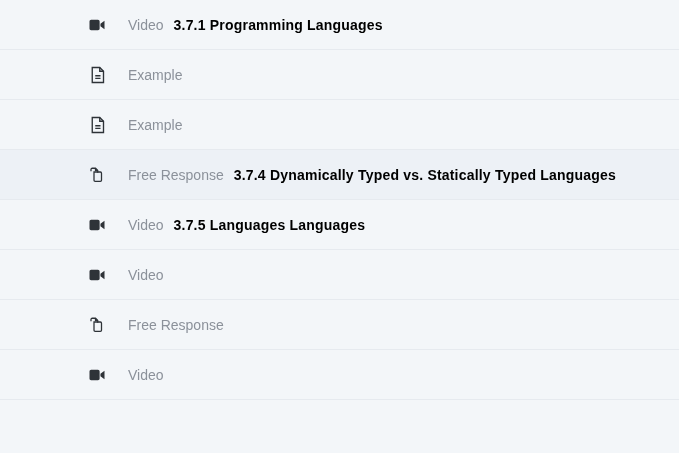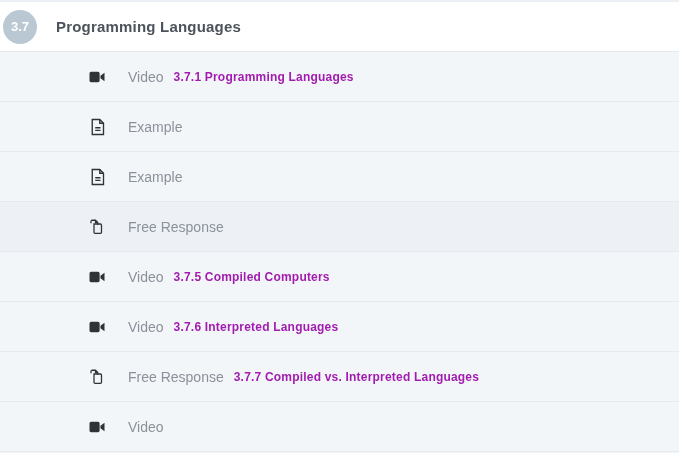--- a/index.html
+++ b/index.html
@@ -57,37 +57,33 @@
     flex: 0 0 auto;
     margin-right: 22px;
   }
   .type-icon svg { display: block; }
   .type-label {
     font-size: 14px;
     color: #8b919a;
     white-space: nowrap;
   }
   .item-title {
-    font-size: 12px;
+    font-size: 14px;
     font-weight: bold;
-    color: #a21caf;
+    color: #000000;
     margin-left: 10px;
     letter-spacing: 0.2px;
     white-space: nowrap;
   }
 </style>
 </head>
 <body>
 
 <div class="screen">
 
-  <div class="section-header">
-    <div class="badge">3.7</div>
-    <div class="section-title">Programming Languages</div>
-  </div>
 
   <div class="row">
     <span class="type-icon">
       <svg width="18" height="18" viewBox="0 0 24 24">
           <path fill="#2e3338" d="M2 7.2C2 6 3 5 4.2 5h9.1c1.2 0 2.2 1 2.2 2.2v9.6c0 1.2-1 2.2-2.2 2.2H4.2C3 19 2 18 2 16.8V7.2zM16.6 10.2 22 6.4v11.2l-5.4-3.8v-3.6z"></path>
         </svg>
     </span>
     <span class="type-label">Video</span>
     <span class="item-title">3.7.1 Programming Languages</span>
   </div>
@@ -116,52 +112,51 @@
 
   <div class="row highlight">
     <span class="type-icon">
       <svg width="18" height="18" viewBox="0 0 24 24" fill="none" stroke="#2e3338" stroke-width="1.7">
           <path d="M4 7V4.5C4 3.7 4.7 3 5.5 3H10l3 3v3"></path>
           <path d="M10 3v3h3"></path>
           <path d="M8 8h8.5c.8 0 1.5.7 1.5 1.5V19c0 .8-.7 1.5-1.5 1.5H9.5C8.7 20.5 8 19.8 8 19V8z"></path>
         </svg>
     </span>
     <span class="type-label">Free Response</span>
+    <span class="item-title">3.7.4 Dynamically Typed vs. Statically Typed Languages</span>
   </div>
 
   <div class="row">
     <span class="type-icon">
       <svg width="18" height="18" viewBox="0 0 24 24">
           <path fill="#2e3338" d="M2 7.2C2 6 3 5 4.2 5h9.1c1.2 0 2.2 1 2.2 2.2v9.6c0 1.2-1 2.2-2.2 2.2H4.2C3 19 2 18 2 16.8V7.2zM16.6 10.2 22 6.4v11.2l-5.4-3.8v-3.6z"></path>
         </svg>
     </span>
     <span class="type-label">Video</span>
-    <span class="item-title">3.7.5 Compiled Computers</span>
+    <span class="item-title">3.7.5 Languages Languages</span>
   </div>
 
   <div class="row">
     <span class="type-icon">
       <svg width="18" height="18" viewBox="0 0 24 24">
           <path fill="#2e3338" d="M2 7.2C2 6 3 5 4.2 5h9.1c1.2 0 2.2 1 2.2 2.2v9.6c0 1.2-1 2.2-2.2 2.2H4.2C3 19 2 18 2 16.8V7.2zM16.6 10.2 22 6.4v11.2l-5.4-3.8v-3.6z"></path>
         </svg>
     </span>
     <span class="type-label">Video</span>
-    <span class="item-title">3.7.6 Interpreted Languages</span>
   </div>
 
   <div class="row">
     <span class="type-icon">
       <svg width="18" height="18" viewBox="0 0 24 24" fill="none" stroke="#2e3338" stroke-width="1.7">
           <path d="M4 7V4.5C4 3.7 4.7 3 5.5 3H10l3 3v3"></path>
           <path d="M10 3v3h3"></path>
           <path d="M8 8h8.5c.8 0 1.5.7 1.5 1.5V19c0 .8-.7 1.5-1.5 1.5H9.5C8.7 20.5 8 19.8 8 19V8z"></path>
         </svg>
     </span>
     <span class="type-label">Free Response</span>
-    <span class="item-title">3.7.7 Compiled vs. Interpreted Languages</span>
   </div>
 
   <div class="row">
     <span class="type-icon">
       <svg width="18" height="18" viewBox="0 0 24 24">
           <path fill="#2e3338" d="M2 7.2C2 6 3 5 4.2 5h9.1c1.2 0 2.2 1 2.2 2.2v9.6c0 1.2-1 2.2-2.2 2.2H4.2C3 19 2 18 2 16.8V7.2zM16.6 10.2 22 6.4v11.2l-5.4-3.8v-3.6z"></path>
         </svg>
     </span>
     <span class="type-label">Video</span>
   </div>

